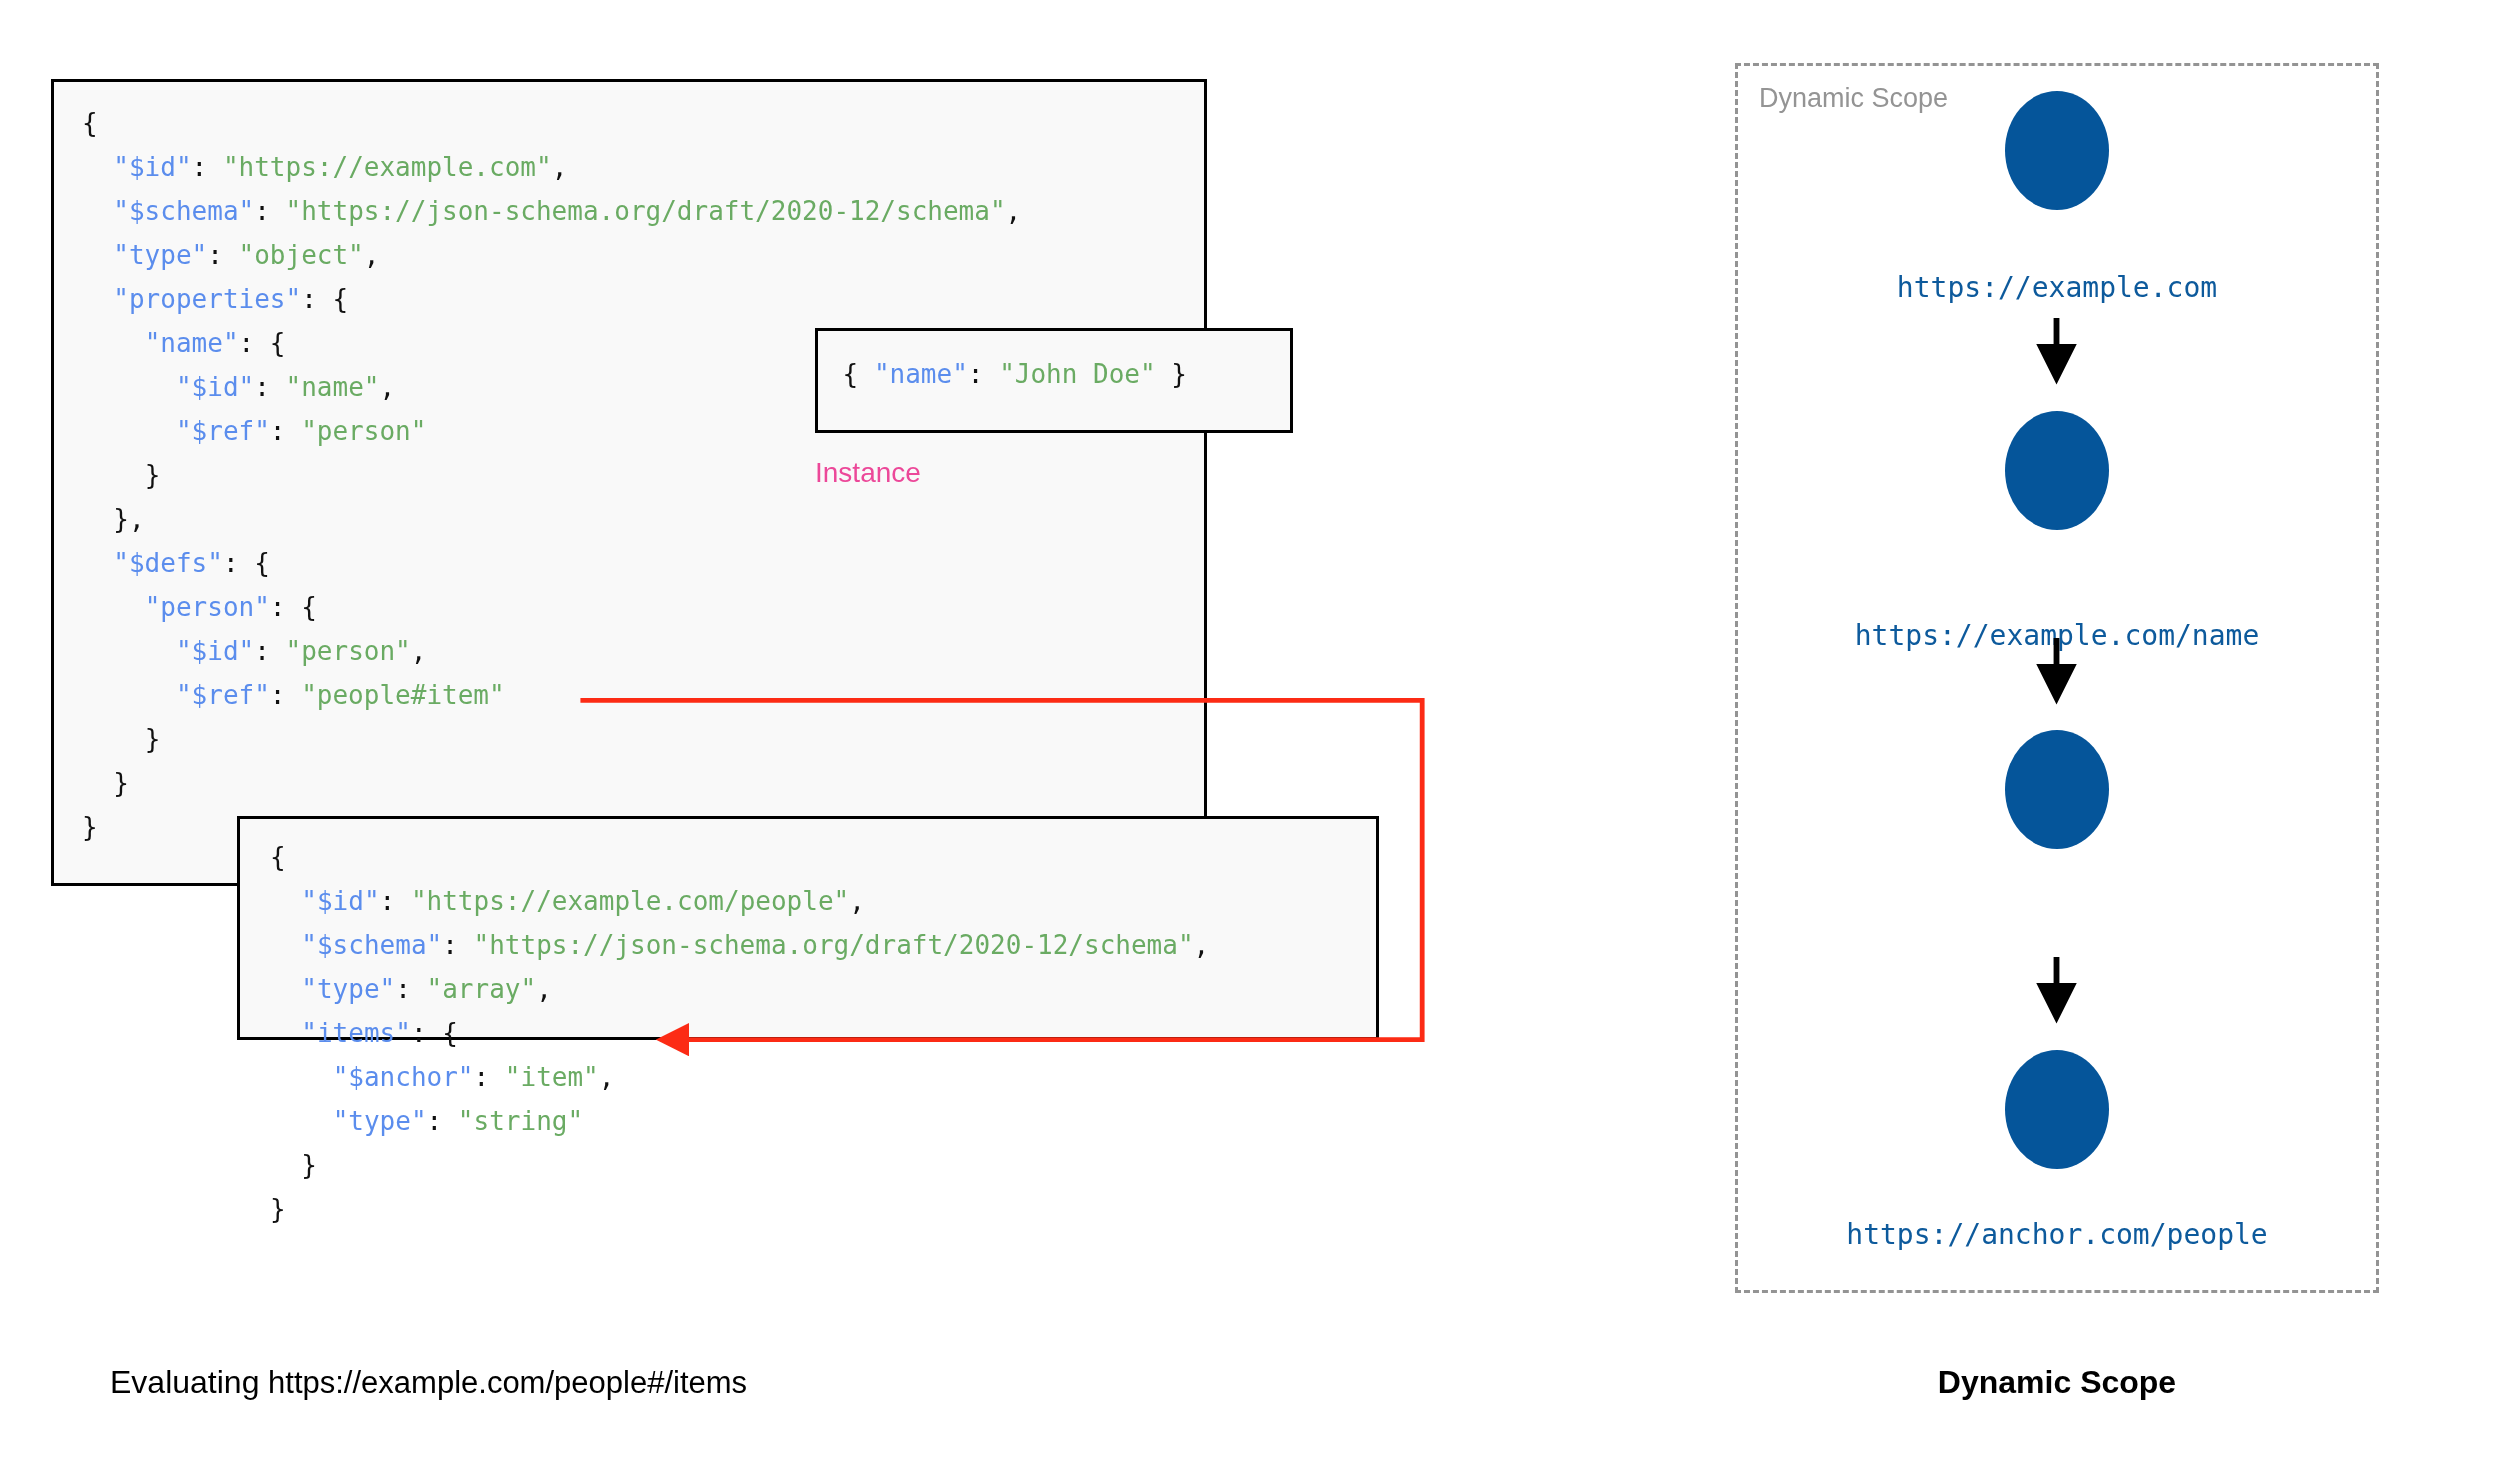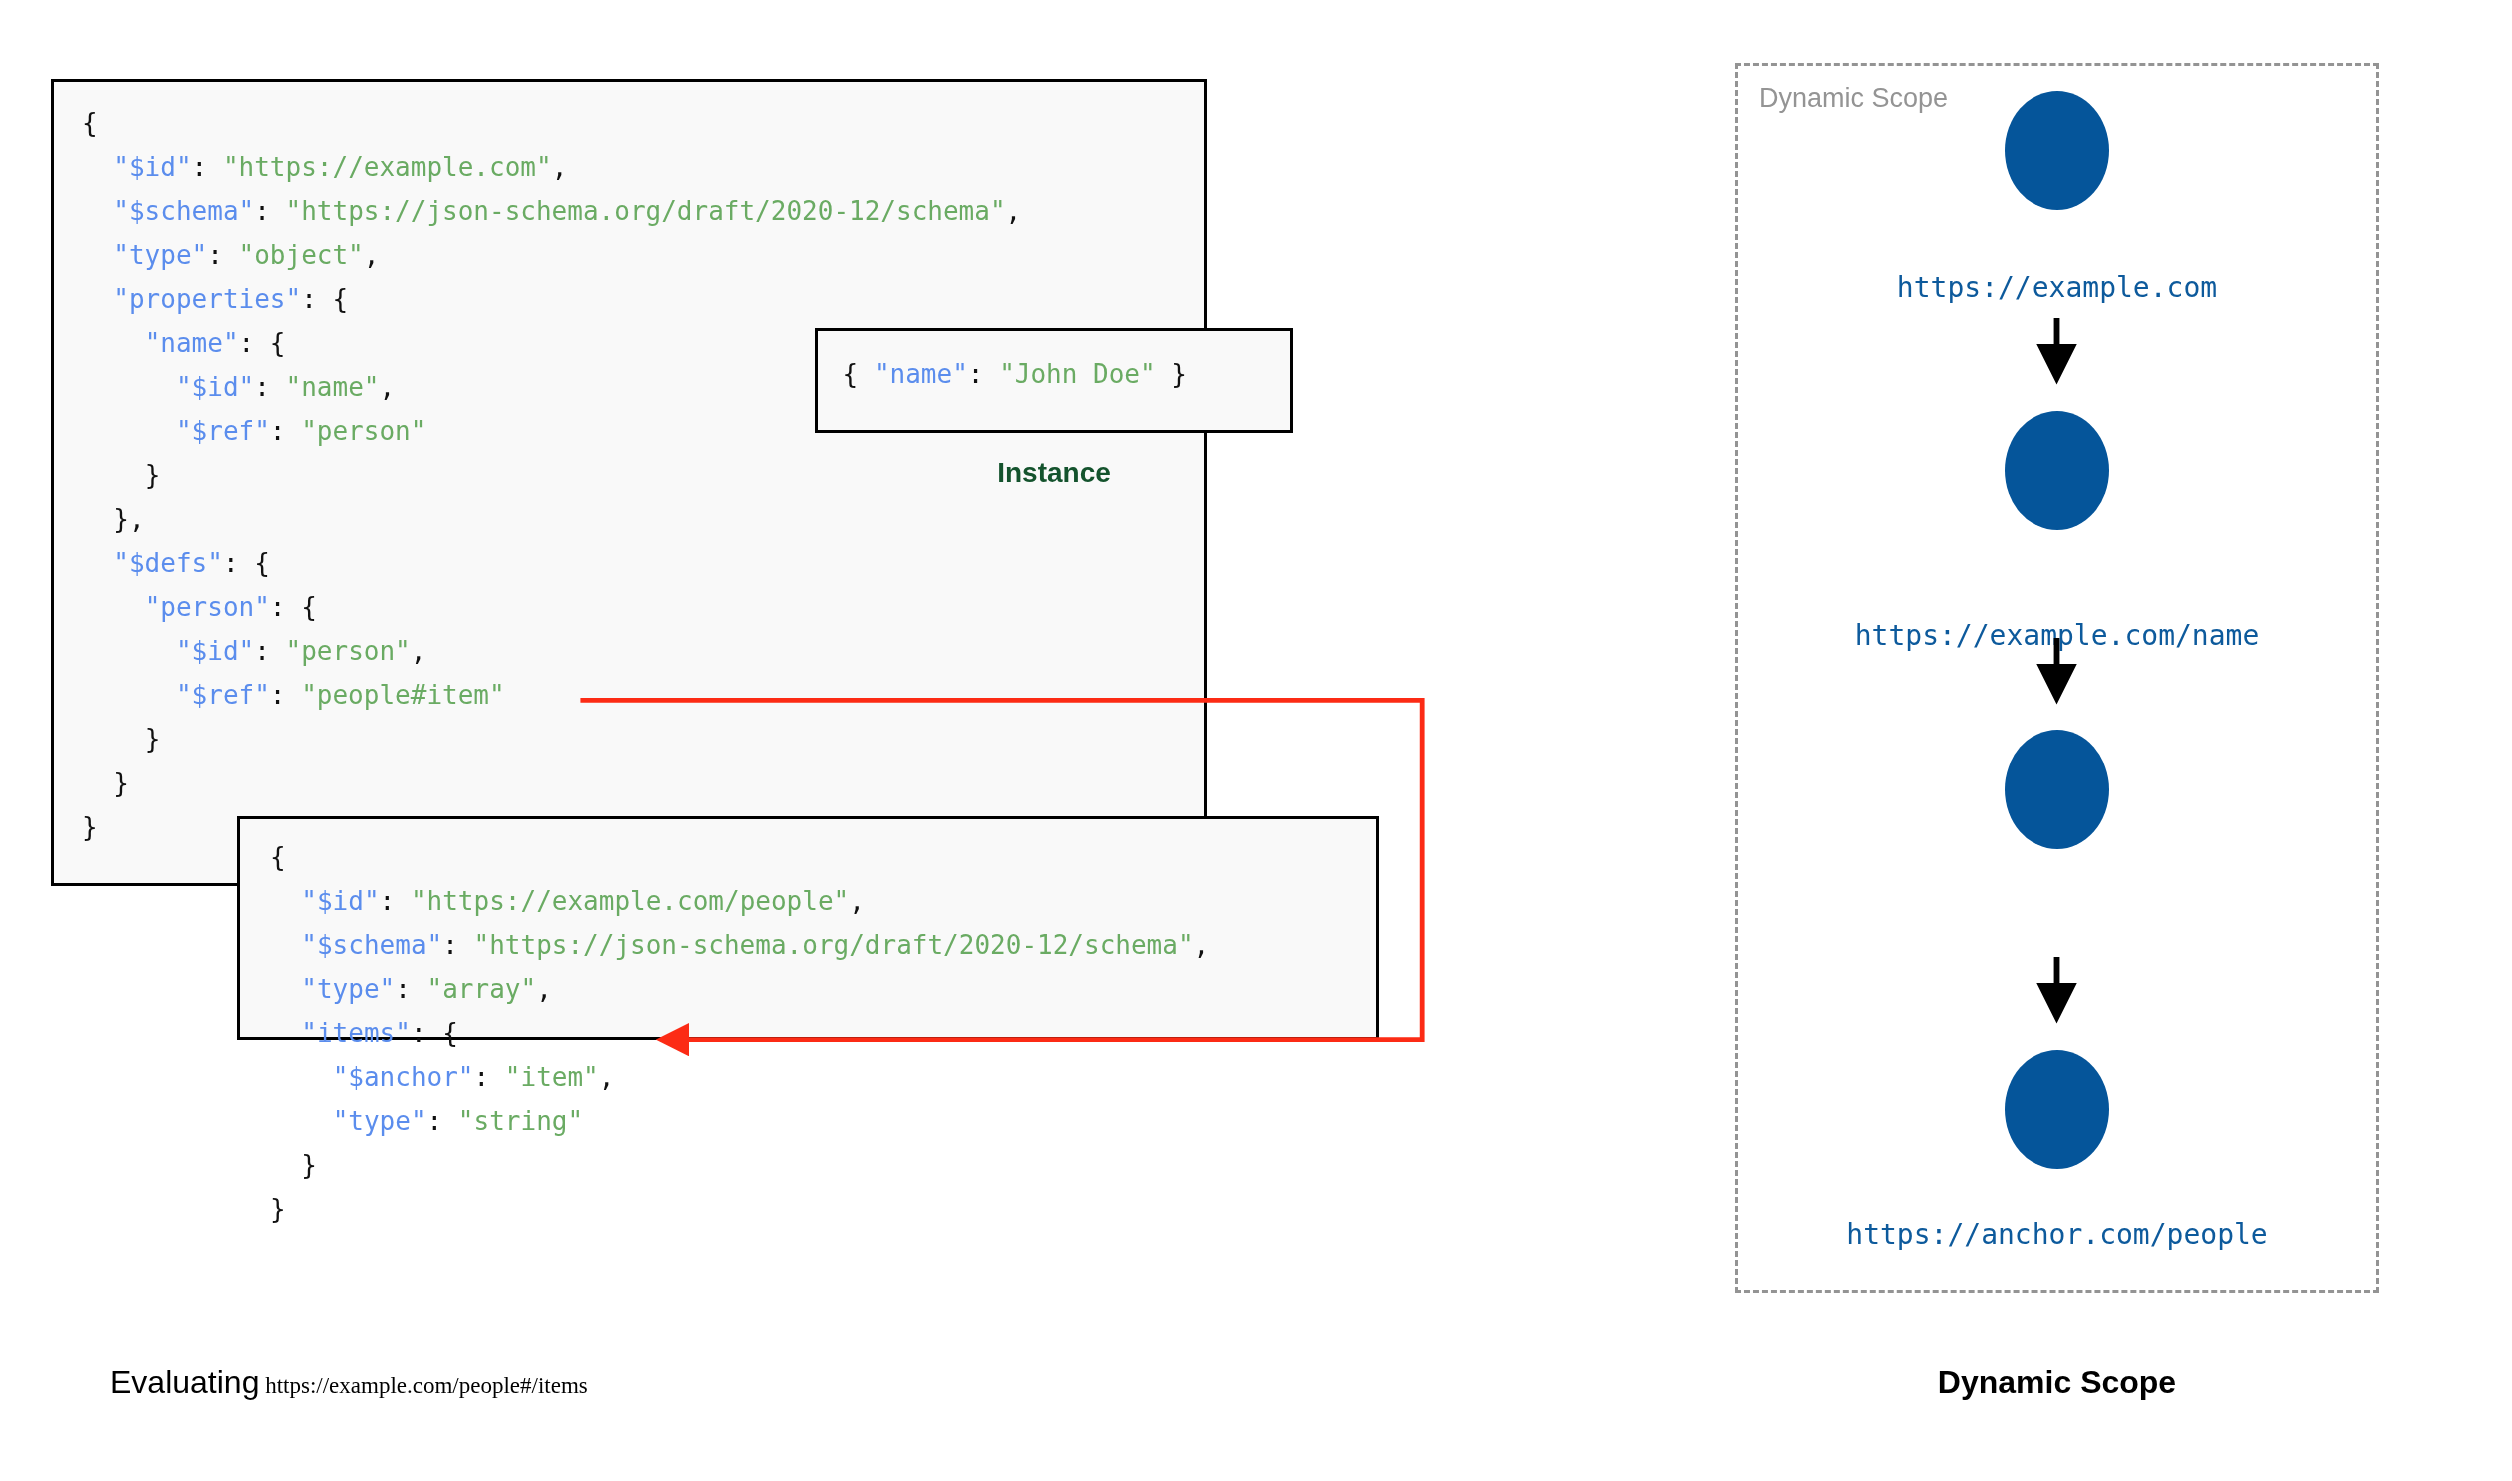--- a/index.html
+++ b/index.html
@@ -18,21 +18,21 @@
   .p{color:#111111;}
 
   
   #schema-root-box{left:51px;top:79px;width:1156px;height:807px;z-index:2;}
   #schema-root-box .code{position:absolute;left:28px;top:19px;}
 
   
   #instance-box{left:815px;top:328px;width:478px;height:105px;z-index:5;}
   #instance-box .code{position:absolute;left:24.6px;top:27px;font-size:26px;line-height:32px;}
   #instance-caption{position:absolute;left:815px;top:457px;width:478px;
-      text-align:center;font-size:28px;font-weight:bold;color:#14532d;z-index:6;}
+      font-size:28px;font-weight:normal;color:#ec4899;z-index:6;}
 
   
   #schema-people-box{left:237px;top:816px;width:1142px;height:224px;z-index:4;
       height:224px;}
   #schema-people-box{height:224px;}
   #schema-people-box .code{position:absolute;left:30px;top:16px;}
 
   
   #schema-people-box{height:224px;}
 
@@ -47,21 +47,21 @@
   .node{position:absolute;background:#05559a;border-radius:50%;z-index:3;}
   .node-label{position:absolute;width:644px;text-align:center;
       font-family:"DejaVu Sans Mono","Liberation Mono",monospace;
       font-size:28px;color:#0d5a9c;z-index:3;left:1735px;}
   .vert-arrow{position:absolute;z-index:3;}
 
   
   #eval-caption{position:absolute;left:110px;top:1364px;font-size:32px;color:#000;z-index:8;
       white-space:pre;}
   #eval-caption .b{font-weight:normal;font-family:"Liberation Sans",sans-serif;}
-  #eval-caption .m{font-family:Liberation Serif, serif;font-size:23px;}
+  #eval-caption .m{font-family:Liberation Sans, sans-serif;font-size:31px;}
   #scope-caption{position:absolute;left:1735px;top:1364px;width:644px;text-align:center;
       font-size:32px;font-weight:bold;color:#000;z-index:8;}
 </style>
 </head>
 <body>
 
 <div class="stage">
 
   <div class="codebox" id="schema-root-box">
     <div class="code"><span class="p"></span><span class="p">{</span>

